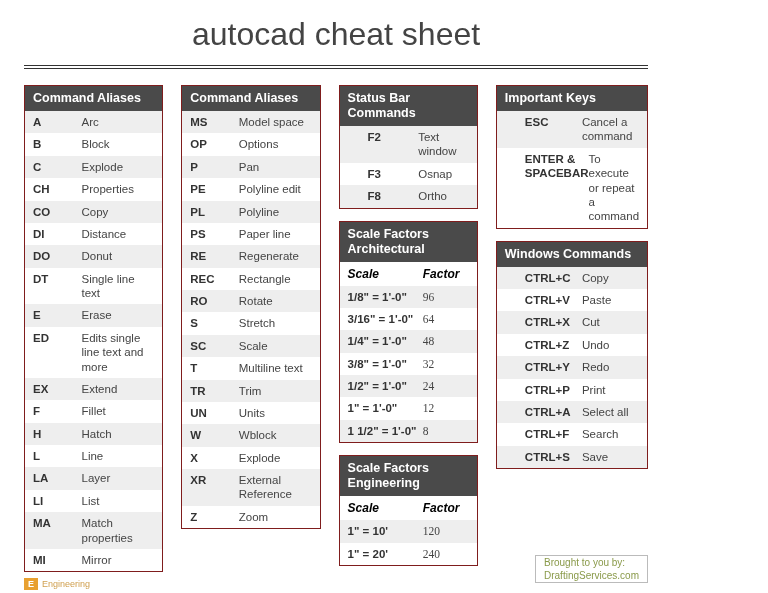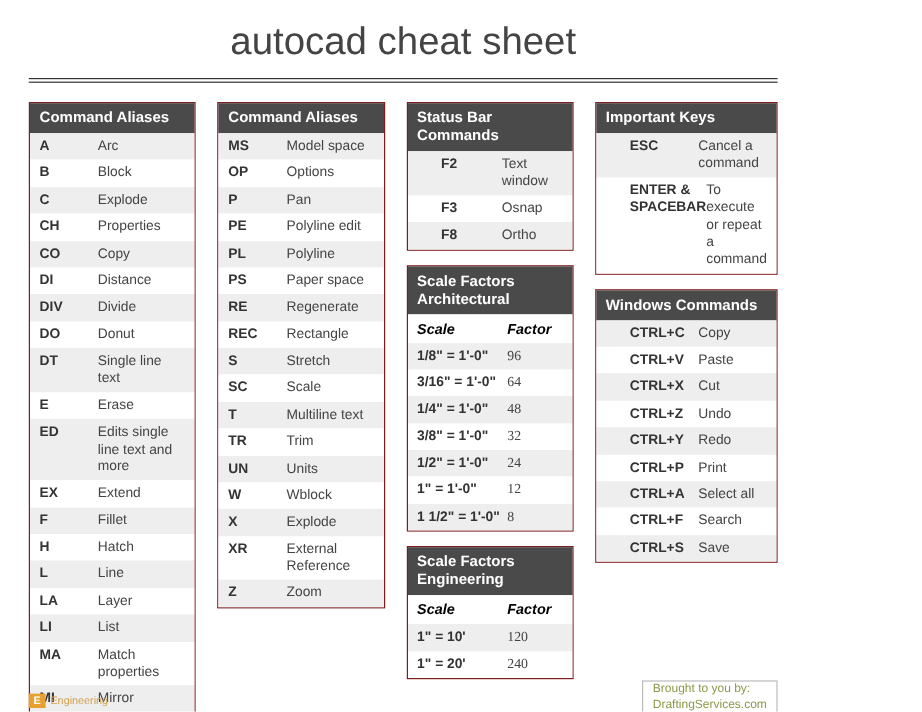--- a/index.html
+++ b/index.html
@@ -163,24 +163,20 @@
             </div>
             <div class="row">
               <span class="c1">CO</span>
               <span class="c2">Copy</span>
             </div>
             <div class="row">
               <span class="c1">DI</span>
               <span class="c2">Distance</span>
             </div>
             <div class="row">
-              <span class="c1">DIV</span>
-              <span class="c2">Divide</span>
-            </div>
-            <div class="row">
               <span class="c1">DO</span>
               <span class="c2">Donut</span>
             </div>
             <div class="row">
               <span class="c1">DT</span>
               <span class="c2">Single line text</span>
             </div>
             <div class="row">
               <span class="c1">E</span>
               <span class="c2">Erase</span>
@@ -244,29 +240,33 @@
             <div class="row">
               <span class="c1">PE</span>
               <span class="c2">Polyline edit</span>
             </div>
             <div class="row">
               <span class="c1">PL</span>
               <span class="c2">Polyline</span>
             </div>
             <div class="row">
               <span class="c1">PS</span>
-              <span class="c2">Paper space</span>
+              <span class="c2">Paper line</span>
             </div>
             <div class="row">
               <span class="c1">RE</span>
               <span class="c2">Regenerate</span>
             </div>
             <div class="row">
               <span class="c1">REC</span>
               <span class="c2">Rectangle</span>
+            </div>
+            <div class="row">
+              <span class="c1">RO</span>
+              <span class="c2">Rotate</span>
             </div>
             <div class="row">
               <span class="c1">S</span>
               <span class="c2">Stretch</span>
             </div>
             <div class="row">
               <span class="c1">SC</span>
               <span class="c2">Scale</span>
             </div>
             <div class="row">

